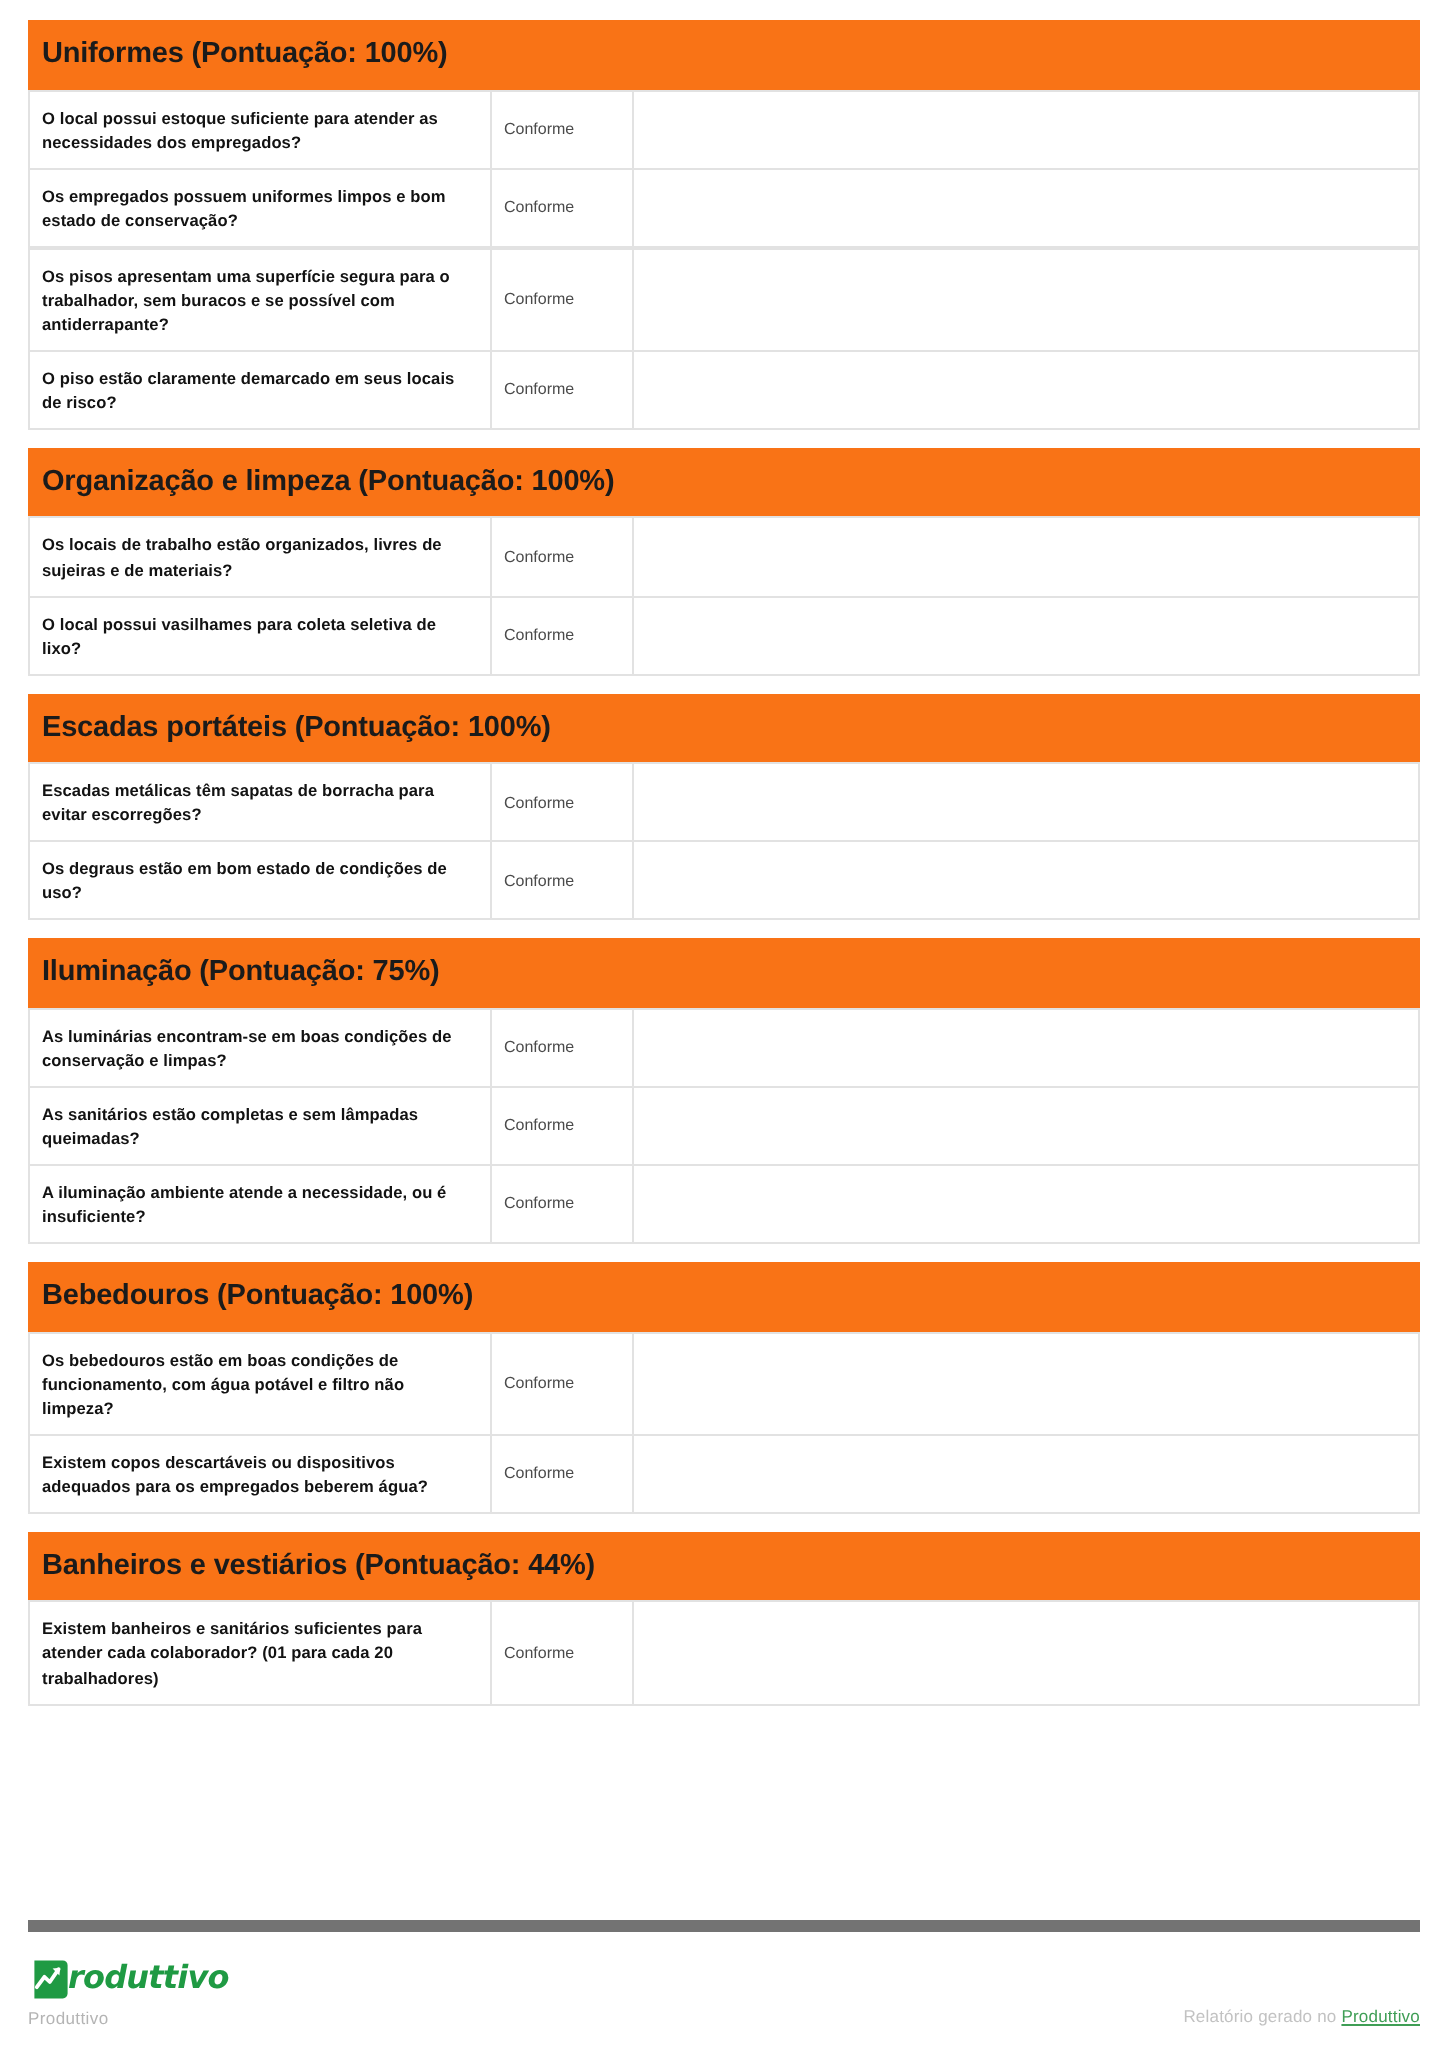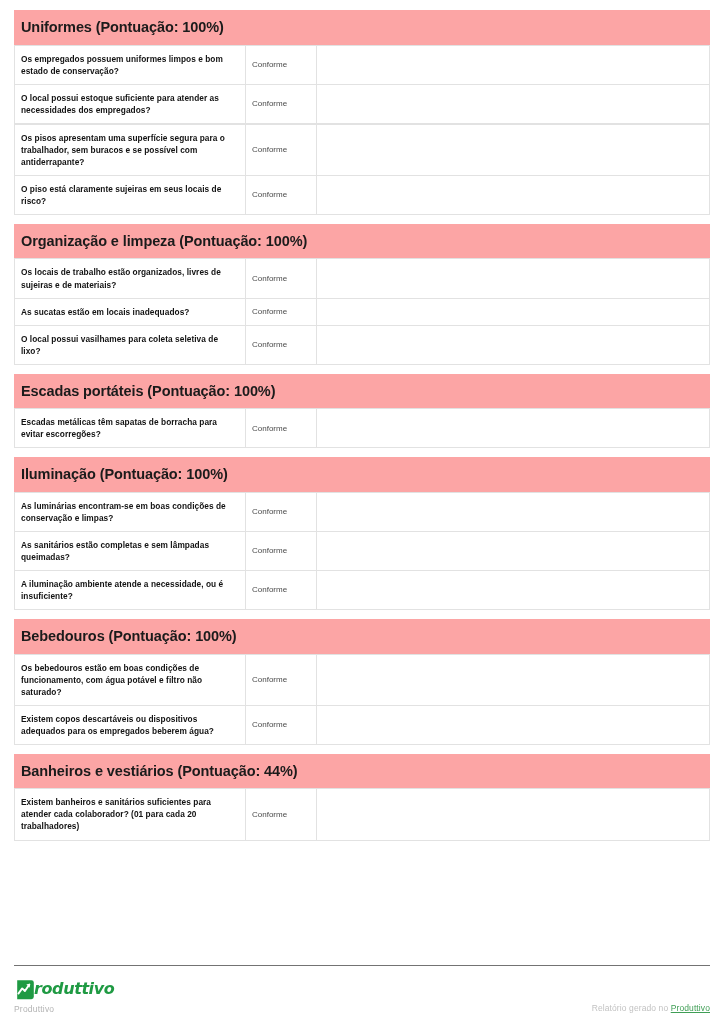--- a/index.html
+++ b/index.html
@@ -26,21 +26,21 @@
   .report {
     width: 696px;
   }
 
   
   .section {
     margin-bottom: 0;
   }
 
   .section-header {
-    background: #fca5a5;
+    background: #f97316;
     padding: 9px 8px 9px 7px;
     font-size: 14.5px;
     font-weight: bold;
     color: #1b1b1b;
     letter-spacing: -0.1px;
     line-height: 1.15;
     margin-top: 9px;
   }
   .section:first-child .section-header { margin-top: 0; }
 
@@ -78,21 +78,21 @@
     font-size: 8px;
     color: #4b4b4b;
   }
 
   
   .footer {
     position: absolute;
     left: 14px;
     right: 14px;
     bottom: 10px;
-    border-top: 1px solid #737373;
+    border-top: 6px solid #737373;
     padding-top: 12px;
     display: flex;
     align-items: flex-end;
     justify-content: space-between;
   }
   .footer-brand {
     display: flex;
     flex-direction: column;
     gap: 4px;
   }
@@ -131,84 +131,84 @@
 </head>
 <body>
 
 <div class="page">
   <div class="report" id="report-body">
       <div class="section">
         <div class="section-header">Uniformes (Pontuação: 100%)</div>
         <table class="items">
           <tbody>
             <tr>
+              <td class="col-question">O local possui estoque suficiente para atender as necessidades dos empregados?</td>
+              <td class="col-answer">Conforme</td>
+              <td class="col-obs"></td>
+            </tr>
+            <tr>
               <td class="col-question">Os empregados possuem uniformes limpos e bom estado de conservação?</td>
               <td class="col-answer">Conforme</td>
               <td class="col-obs"></td>
             </tr>
-            <tr>
-              <td class="col-question">O local possui estoque suficiente para atender as necessidades dos empregados?</td>
-              <td class="col-answer">Conforme</td>
-              <td class="col-obs"></td>
-            </tr>
           </tbody>
         </table>
       </div>
       <div class="section">
         <table class="items">
           <tbody>
             <tr>
               <td class="col-question">Os pisos apresentam uma superfície segura para o trabalhador, sem buracos e se possível com antiderrapante?</td>
               <td class="col-answer">Conforme</td>
               <td class="col-obs"></td>
             </tr>
             <tr>
-              <td class="col-question">O piso está claramente sujeiras em seus locais de risco?</td>
+              <td class="col-question">O piso estão claramente demarcado em seus locais de risco?</td>
               <td class="col-answer">Conforme</td>
               <td class="col-obs"></td>
             </tr>
           </tbody>
         </table>
       </div>
       <div class="section">
         <div class="section-header">Organização e limpeza (Pontuação: 100%)</div>
         <table class="items">
           <tbody>
             <tr>
               <td class="col-question">Os locais de trabalho estão organizados, livres de sujeiras e de materiais?</td>
               <td class="col-answer">Conforme</td>
               <td class="col-obs"></td>
             </tr>
             <tr>
-              <td class="col-question">As sucatas estão em locais inadequados?</td>
-              <td class="col-answer">Conforme</td>
-              <td class="col-obs"></td>
-            </tr>
-            <tr>
               <td class="col-question">O local possui vasilhames para coleta seletiva de lixo?</td>
               <td class="col-answer">Conforme</td>
               <td class="col-obs"></td>
             </tr>
           </tbody>
         </table>
       </div>
       <div class="section">
         <div class="section-header">Escadas portáteis (Pontuação: 100%)</div>
         <table class="items">
           <tbody>
             <tr>
               <td class="col-question">Escadas metálicas têm sapatas de borracha para evitar escorregões?</td>
               <td class="col-answer">Conforme</td>
               <td class="col-obs"></td>
             </tr>
-          </tbody>
-        </table>
-      </div>
-      <div class="section">
-        <div class="section-header">Iluminação (Pontuação: 100%)</div>
+            <tr>
+              <td class="col-question">Os degraus estão em bom estado de condições de uso?</td>
+              <td class="col-answer">Conforme</td>
+              <td class="col-obs"></td>
+            </tr>
+          </tbody>
+        </table>
+      </div>
+      <div class="section">
+        <div class="section-header">Iluminação (Pontuação: 75%)</div>
         <table class="items">
           <tbody>
             <tr>
               <td class="col-question">As luminárias encontram-se em boas condições de conservação e limpas?</td>
               <td class="col-answer">Conforme</td>
               <td class="col-obs"></td>
             </tr>
             <tr>
               <td class="col-question">As sanitários estão completas e sem lâmpadas queimadas?</td>
               <td class="col-answer">Conforme</td>
@@ -220,21 +220,21 @@
               <td class="col-obs"></td>
             </tr>
           </tbody>
         </table>
       </div>
       <div class="section">
         <div class="section-header">Bebedouros (Pontuação: 100%)</div>
         <table class="items">
           <tbody>
             <tr>
-              <td class="col-question">Os bebedouros estão em boas condições de funcionamento, com água potável e filtro não saturado?</td>
+              <td class="col-question">Os bebedouros estão em boas condições de funcionamento, com água potável e filtro não limpeza?</td>
               <td class="col-answer">Conforme</td>
               <td class="col-obs"></td>
             </tr>
             <tr>
               <td class="col-question">Existem copos descartáveis ou dispositivos adequados para os empregados beberem água?</td>
               <td class="col-answer">Conforme</td>
               <td class="col-obs"></td>
             </tr>
           </tbody>
         </table>

